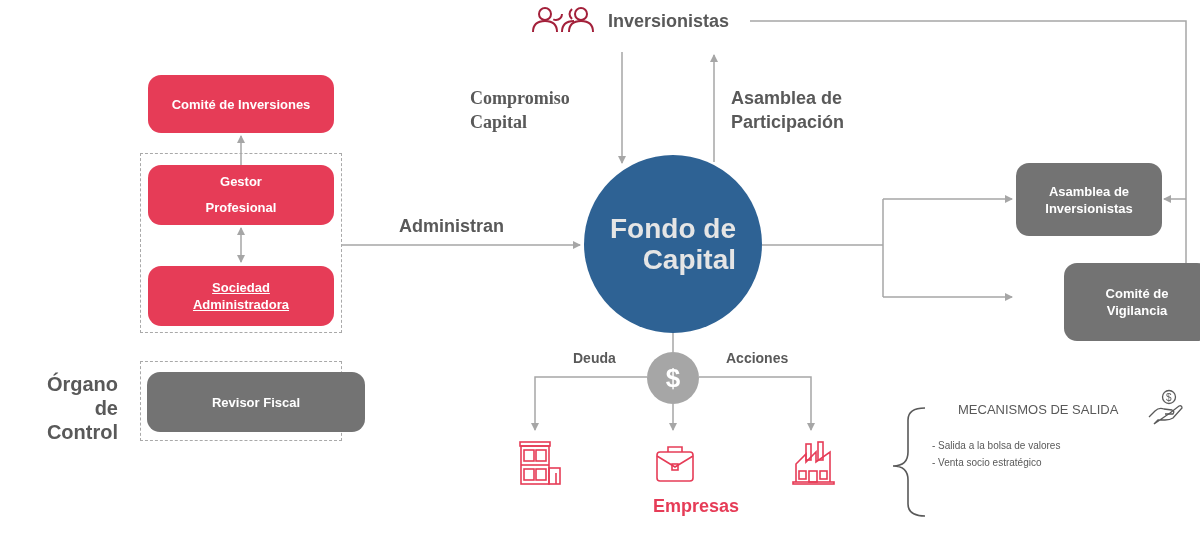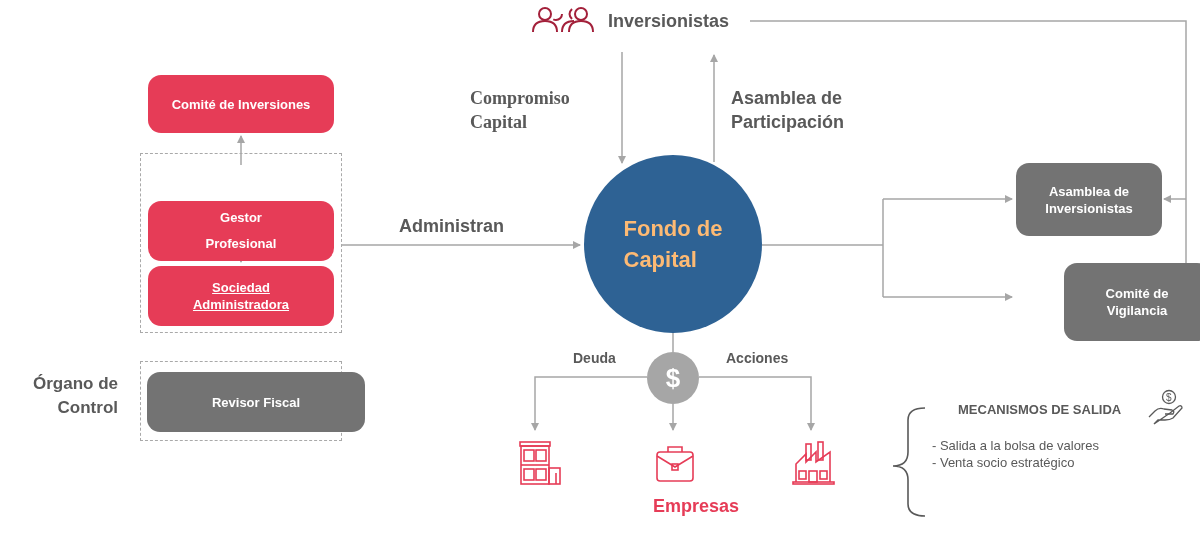--- a/index.html
+++ b/index.html
@@ -7,28 +7,28 @@
            font-family: "Liberation Sans", "DejaVu Sans", sans-serif; }
     .abs { position: absolute; }
     .box { position: absolute; display: flex; align-items: center; justify-content: center;
            text-align: center; color: #fff; font-weight: bold; font-size: 13px; line-height: 17px;
            border-radius: 13px; box-sizing: border-box; padding: 0 6px; }
     .red { background: #e63c57; }
     .orange { background: #737373; }
     .dashed { position: absolute; border: 1.3px dashed #a9a9a9; box-sizing: border-box; }
     .label { position: absolute; color: #595959; font-weight: bold; font-size: 18px; line-height: 24px; }
     .circle { position: absolute; left: 584px; top: 155px; width: 178px; height: 178px; border-radius: 50%;
-              background: #2e6294; color: #fdba74; font-weight: bold; font-size: 22px; line-height: 31px;
-              display: flex; align-items: center; justify-content: center; text-align: left; }
+              background: #2e6294; color: #e5e5e5; font-weight: bold; font-size: 28px; line-height: 31px;
+              display: flex; align-items: center; justify-content: center; text-align: right; }
     .dollar { position: absolute; left: 647px; top: 352px; width: 52px; height: 52px; border-radius: 50%;
               background: #a6a6a6; color: #fff; font-weight: bold; font-size: 26px;
               display: flex; align-items: center; justify-content: center; }
     .small-label { position: absolute; color: #595959; font-weight: bold; font-size: 14px; }
-    .exit-title { position: absolute; left: 958px; top: 402px; color: #595959; font-size: 13px; font-weight: bold; }
-    .exit-list { position: absolute; left: 932px; top: 437px; color: #595959; font-size: 13px; line-height: 17px; }
+    .exit-title { position: absolute; left: 958px; top: 402px; color: #595959; font-size: 13px; font-weight: normal; }
+    .exit-list { position: absolute; left: 932px; top: 437px; color: #595959; font-size: 10px; line-height: 17px; }
     .exit-list div { white-space: nowrap; }
     svg.lines { position: absolute; left: 0; top: 0; }
   </style>
 </head>
 <body>
 
 <svg class="lines" width="1200" height="533">
   <defs>
     <marker id="arr" markerWidth="8" markerHeight="8" refX="7" refY="4" orient="auto" markerUnits="userSpaceOnUse">
       <path d="M0,0 L8,4 L0,8 Z" fill="#a6a6a6"></path>
@@ -89,30 +89,30 @@
 
 <div class="circle">
   <span style="white-space:pre-line;">Fondo de
 Capital</span>
 </div>
 
 <div class="box red" style="left:148px; top:75px; width:186px; height:58px;">
   <span>Comité de Inversiones</span>
 </div>
 <div class="dashed" style="left:140px; top:153px; width:202px; height:180px;"></div>
-<div class="box red" style="left:148px; top:165px; width:186px; height:60px; line-height:26px;margin-top:36px;">
+<div class="box red" style="left:148px; top:165px; width:186px; height:60px; line-height:26px;">
   <span style="white-space:pre-line;">Gestor
 Profesional</span>
 </div>
 <div class="box red" style="left:148px; top:266px; width:186px; height:60px;">
   <span style="white-space:pre-line;text-decoration:underline;">Sociedad
 Administradora</span>
 </div>
 
-<div class="label" style="left:20px; top:372px; width:98px; text-align:right; font-size:17px; white-space:pre-line;">Órgano de
+<div class="label" style="left:20px; top:372px; width:98px; text-align:right; font-size:20px; white-space:pre-line;">Órgano de
 Control</div>
 <div class="dashed" style="left:140px; top:361px; width:202px; height:80px;"></div>
 <div class="box orange" style="left:147px; top:372px; width:218px; height:60px;">
   <span>Revisor Fiscal</span>
 </div>
 
 <div class="box orange" style="left:1016px; top:163px; width:146px; height:73px;">
   <span style="white-space:pre-line;">Asamblea de
 Inversionistas</span>
 </div>

